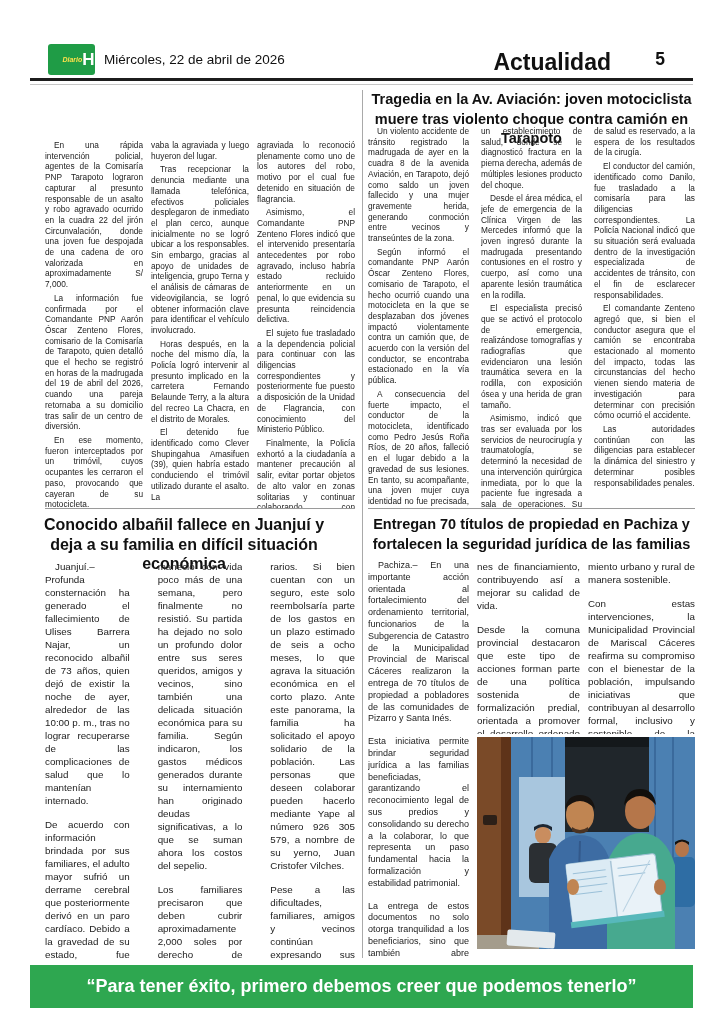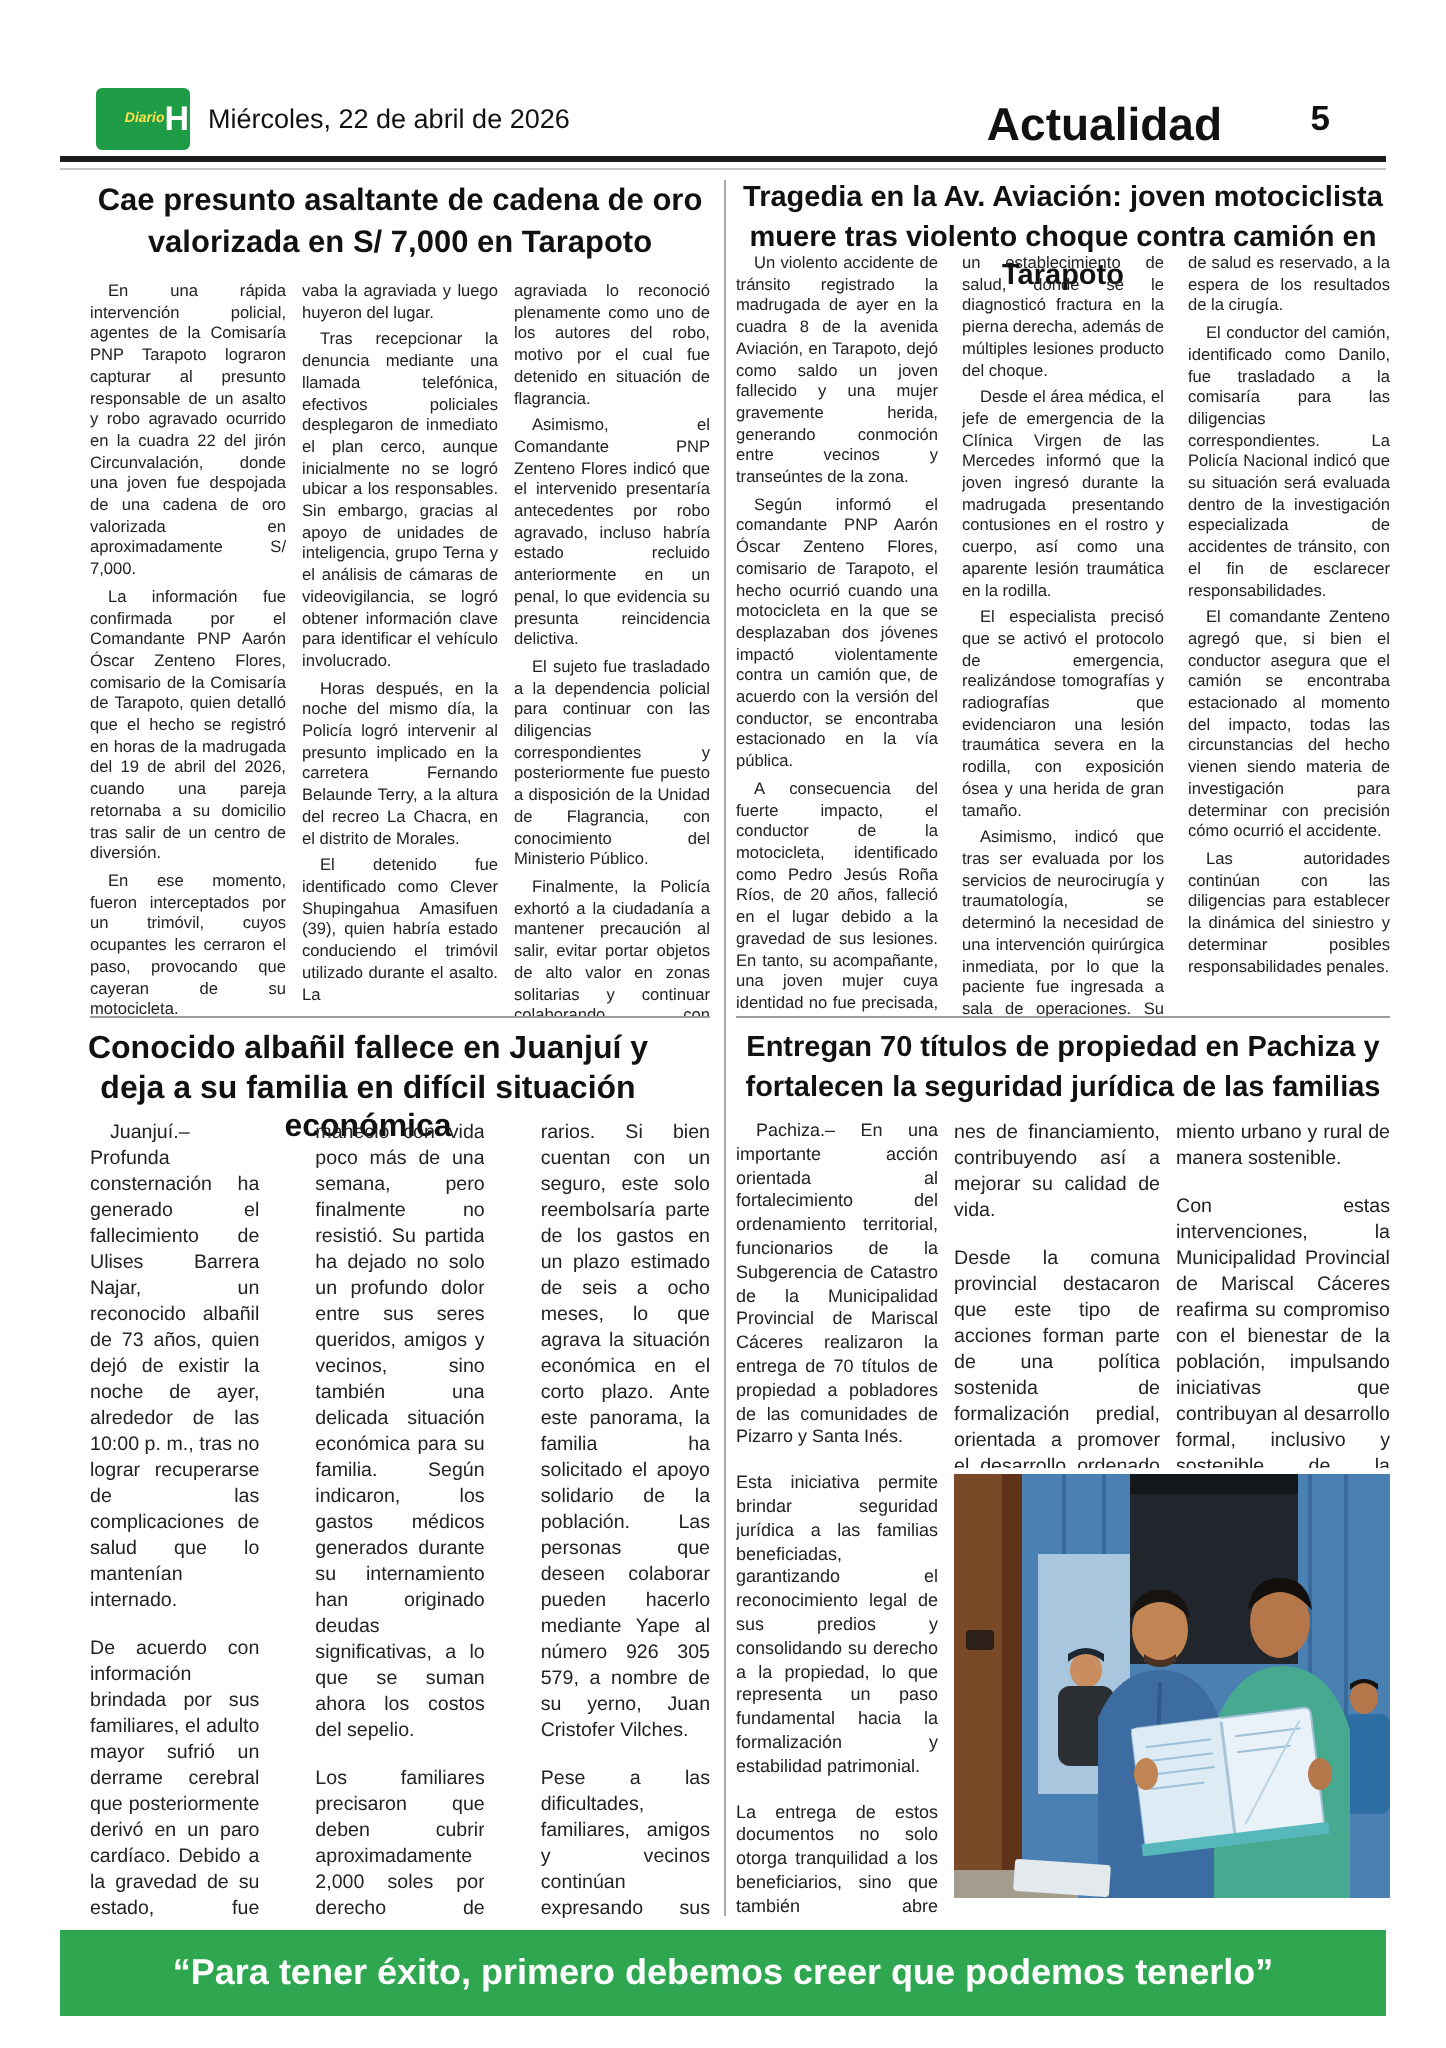--- a/index.html
+++ b/index.html
@@ -78,21 +78,20 @@
   <div class="date-text">Miércoles, 22 de abril de 2026</div>
   <div class="section-label">Actualidad</div>
   <div class="page-number">5</div>
   <div class="header-rule"></div>
   <div class="header-rule2"></div>
 
   <div class="v-divider"></div>
   <div class="hr-left"></div>
   <div class="hr-right"></div>
 
-  <h2 class="headline hl-1">Cae presunto asaltante de cadena de oro valorizada en S/ 7,000 en Tarapoto</h2>
   <div class="cols cols-a1 body-sm">
     <div class="col">
         <p class="para">En una rápida intervención policial, agentes de la Comisaría PNP Tarapoto lograron capturar al presunto responsable de un asalto y robo agravado ocurrido en la cuadra 22 del jirón Circunvalación, donde una joven fue despojada de una cadena de oro valorizada en aproximadamente S/ 7,000.</p>
         <p class="para">La información fue confirmada por el Comandante PNP Aarón Óscar Zenteno Flores, comisario de la Comisaría de Tarapoto, quien detalló que el hecho se registró en horas de la madrugada del 19 de abril del 2026, cuando una pareja retornaba a su domicilio tras salir de un centro de diversión.</p>
         <p class="para">En ese momento, fueron interceptados por un trimóvil, cuyos ocupantes les cerraron el paso, provocando que cayeran de su motocicleta. Aprovechando la situación, los delincuentes arrebataron violentamente la cadena de oro que lle-</p>
       </div>
     <div class="col cont">
         <p class="para">vaba la agraviada y luego huyeron del lugar.</p>
         <p class="para">Tras recepcionar la denuncia mediante una llamada telefónica, efectivos policiales desplegaron de inmediato el plan cerco, aunque inicialmente no se logró ubicar a los responsables. Sin embargo, gracias al apoyo de unidades de inteligencia, grupo Terna y el análisis de cámaras de videovigilancia, se logró obtener información clave para identificar el vehículo involucrado.</p>
         <p class="para">Horas después, en la noche del mismo día, la Policía logró intervenir al presunto implicado en la carretera Fernando Belaunde Terry, a la altura del recreo La Chacra, en el distrito de Morales.</p>
@@ -139,21 +138,21 @@
       </div>
     <div class="col">
         <p class="para">rarios. Si bien cuentan con un seguro, este solo reembolsaría parte de los gastos en un plazo estimado de seis a ocho meses, lo que agrava la situación económica en el corto plazo. Ante este panorama, la familia ha solicitado el apoyo solidario de la población. Las personas que deseen colaborar pueden hacerlo mediante Yape al número 926 305 579, a nombre de su yerno, Juan Cristofer Vilches.</p>
         <p class="para">Pese a las dificultades, familiares, amigos y vecinos continúan expresando sus condolencias, recordándolo como un hombre trabajador, solidario y respetado en su comunidad.</p>
       </div>
   </div>
 
   <h2 class="headline hl-4">Entregan 70 títulos de propiedad en Pachiza y fortalecen la seguridad jurídica de las familias</h2>
   <div class="a4-col a4-c1 body-lg lead-indent">
       <p class="para">Pachiza.– En una importante acción orientada al fortalecimiento del ordenamiento territorial, funcionarios de la Subgerencia de Catastro de la Municipalidad Provincial de Mariscal Cáceres realizaron la entrega de 70 títulos de propiedad a pobladores de las comunidades de Pizarro y Santa Inés.</p>
-      <p class="para">Esta iniciativa permite brindar seguridad jurídica a las familias beneficiadas, garantizando el reconocimiento legal de sus predios y consolidando su derecho a la propiedad, lo que representa un paso fundamental hacia la formalización y estabilidad patrimonial.</p>
+      <p class="para">Esta iniciativa permite brindar seguridad jurídica a las familias beneficiadas, garantizando el reconocimiento legal de sus predios y consolidando su derecho a la colaborar, lo que representa un paso fundamental hacia la formalización y estabilidad patrimonial.</p>
       <p class="para">La entrega de estos documentos no solo otorga tranquilidad a los beneficiarios, sino que también abre oportunidades para acceder a servicios básicos, programas del Estado y opcio-</p>
     </div>
   <div class="a4-col a4-c2 body-lg">
       <p class="para">nes de financiamiento, contribuyendo así a mejorar su calidad de vida.</p>
       <p class="para">Desde la comuna provincial destacaron que este tipo de acciones forman parte de una política sostenida de formalización predial, orientada a promover el desarrollo ordenado de las comunidades y a fortalecer el creci-</p>
     </div>
   <div class="a4-col a4-c3 body-lg">
       <p class="para">miento urbano y rural de manera sostenible.</p>
       <p class="para">Con estas intervenciones, la Municipalidad Provincial de Mariscal Cáceres reafirma su compromiso con el bienestar de la población, impulsando iniciativas que contribuyan al desarrollo formal, inclusivo y sostenible de la provincia.</p>
     </div>

